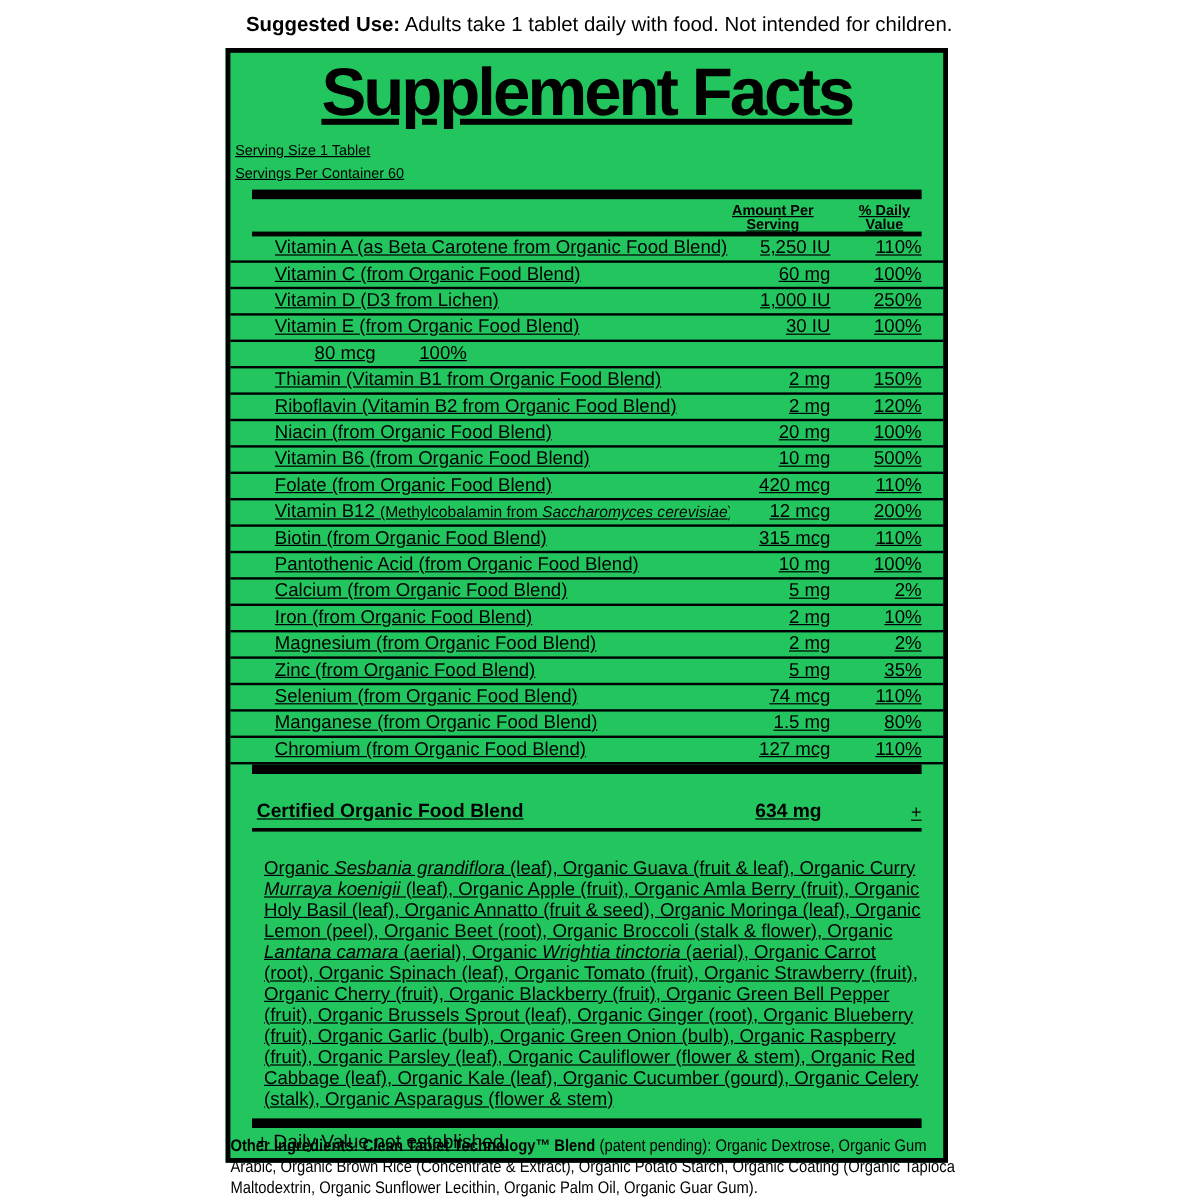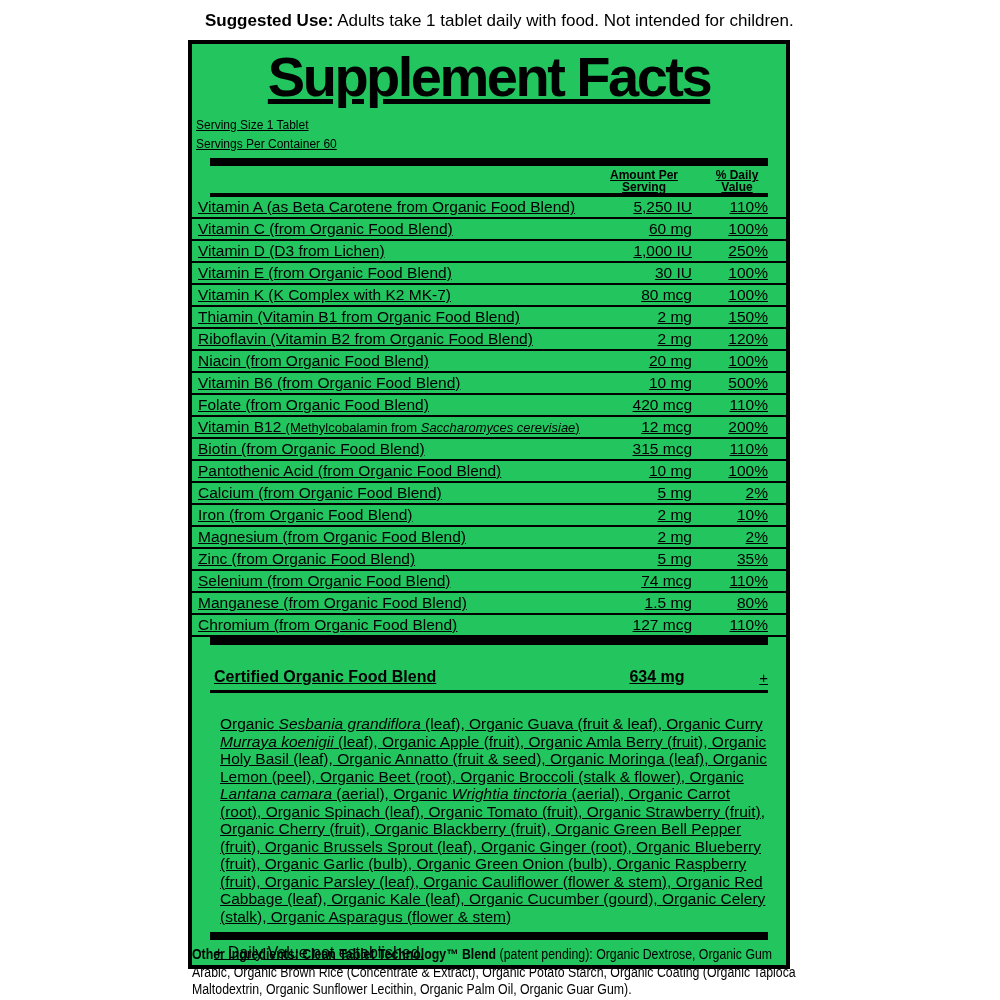--- a/index.html
+++ b/index.html
@@ -31,21 +31,21 @@
     display:flex;align-items:flex-start;justify-content:flex-end;
     padding:3px 18px 0 22px;height:24px;
     font-size:12px;font-weight:bold;line-height:12px;text-align:center;
   }
   .ch-spacer{flex:1;}
   .ch-amount{width:84px;margin-right:20px;}
   .ch-dv{width:62px;}
   .rows{}
   .row{
     display:flex;align-items:center;height:20px;border-bottom:2px solid #000;
-    padding:0 18px 0 6px;font-size:15.5px;
+    padding:0 18px 0 37px;font-size:15.5px;
   }
   .row .n{flex:1;min-width:0;white-space:nowrap;overflow:hidden;}
   .row .amt{width:84px;margin-right:14px;text-align:right;white-space:nowrap;}
   .row .dv{width:62px;text-align:right;white-space:nowrap;}
   .seg-small{font-size:13px;}
   .seg-italic{font-style:italic;}
   .blend-row{
     display:flex;align-items:center;height:26px;margin-top:19px;
     padding:0 18px 0 22px;font-size:16px;font-weight:bold;
   }
@@ -110,21 +110,20 @@
           <span class="n"><span>Vitamin D (D3 from Lichen)</span></span>
           <span class="amt">1,000 IU</span>
           <span class="dv">250%</span>
         </div>
         <div class="row">
           <span class="n"><span>Vitamin E (from Organic Food Blend)</span></span>
           <span class="amt">30 IU</span>
           <span class="dv">100%</span>
         </div>
         <div class="row">
-          <span class="n"><span>Vitamin K (K Complex with K2 MK-7)</span></span>
           <span class="amt">80 mcg</span>
           <span class="dv">100%</span>
         </div>
         <div class="row">
           <span class="n"><span>Thiamin (Vitamin B1 from Organic Food Blend)</span></span>
           <span class="amt">2 mg</span>
           <span class="dv">150%</span>
         </div>
         <div class="row">
           <span class="n"><span>Riboflavin (Vitamin B2 from Organic Food Blend)</span></span>

